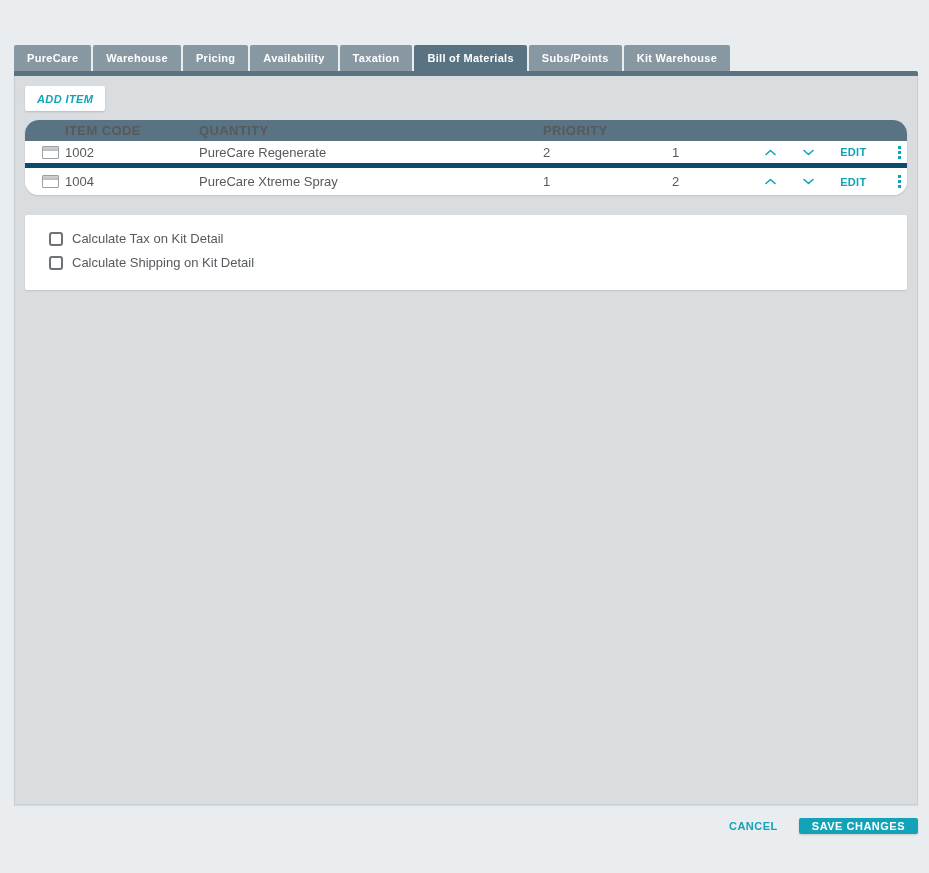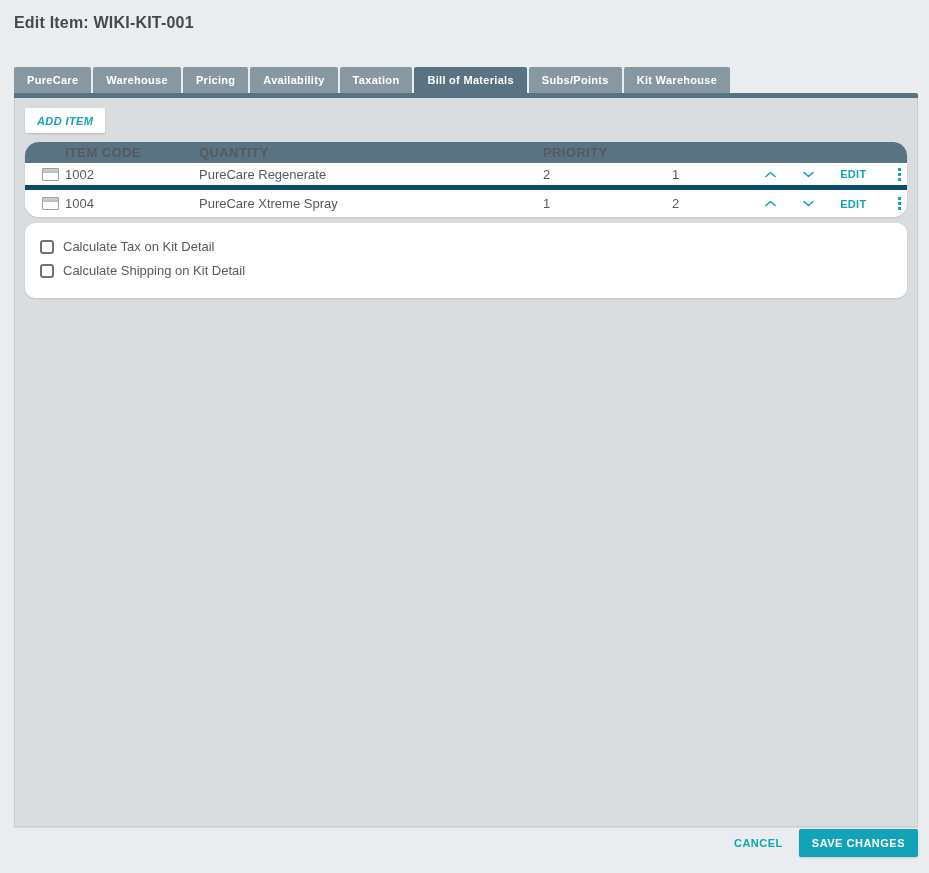--- a/index.html
+++ b/index.html
@@ -103,63 +103,62 @@
   }
   .kebab {
     display: flex; flex-direction: column; gap: 2px;
     margin-left: 19px; cursor: pointer;
     background: none; border: none; padding: 2px;
   }
   .kebab span { width: 3px; height: 3px; background: #12a3b8; display: block; }
 
   
   .options-card {
-    margin-top: 6px;
-    background: #ffffff;
-    border-radius: 10px;
+    margin-top: 20px;
+    background: #ffffff;
+    border-radius: 2px;
     box-shadow: 0 1px 2px rgba(0,0,0,0.12);
-    padding: 16px 15px 20px 15px;
+    padding: 16px 15px 20px 24px;
   }
   .checkbox-row { display: flex; align-items: center; gap: 9px; cursor: pointer; }
   .checkbox-row + .checkbox-row { margin-top: 9px; }
   .checkbox-box {
     width: 14px; height: 14px;
     border: 2px solid #6d7276;
     border-radius: 3px;
     background: #ffffff;
     flex: 0 0 auto;
   }
   .checkbox-label { font-size: 13px; color: #555a5e; }
 
   
   .footer {
     display: flex; align-items: center; justify-content: flex-end;
-    gap: 16px; margin-top: 2px;
+    gap: 21px; margin-top: 13px;
   }
   .cancel-link {
     color: #12a3b8; font-size: 11px; font-weight: bold; letter-spacing: 0.5px;
     cursor: pointer; text-decoration: none; background: none; border: none;
     font-family: "Liberation Sans", sans-serif;
   }
   .save-btn {
     background: #12a3b8; color: #ffffff;
     font-family: "Liberation Sans", sans-serif;
     font-size: 11px; font-weight: bold; letter-spacing: 0.5px;
     border: none; border-radius: 2px;
-    height: 28px; padding: 0 13px;
+    height: 16px; padding: 0 13px;
     cursor: pointer;
     box-shadow: 0 1px 2px rgba(0,0,0,0.15);
   }
 </style>
 </head>
 <body>
 
 <div class="page">
 
-  <h1 class="page-title">Edit Item: WIKI-KIT-001</h1>
 
   <div class="tabs">
     <div class="tab">PureCare</div>
     <div class="tab">Warehouse</div>
     <div class="tab">Pricing</div>
     <div class="tab">Availability</div>
     <div class="tab">Taxation</div>
     <div class="tab active">Bill of Materials</div>
     <div class="tab">Subs/Points</div>
     <div class="tab">Kit Warehouse</div>

